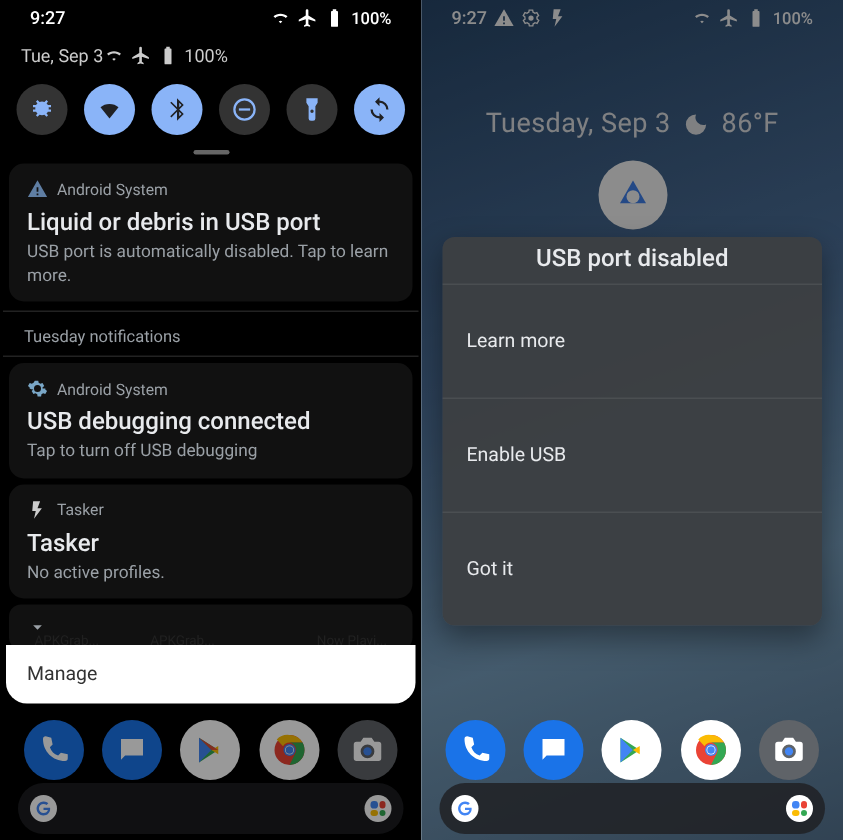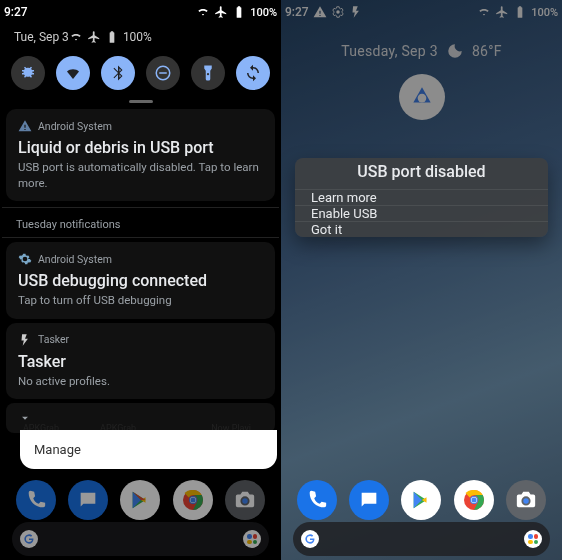--- a/index.html
+++ b/index.html
@@ -1,20 +1,20 @@
 <!DOCTYPE html>
 <html><head>
 <meta charset="utf-8">
 <style>
   * { margin: 0; padding: 0; box-sizing: border-box; font-family: Roboto, -apple-system, "Segoe UI", sans-serif; }
   body { background: #fff; width: 562px; height: 560px; display: flex; }
   .phone { width: 281px; height: 560px; position: relative; overflow: hidden; background: #000; }
   .phone.right { background: linear-gradient(160deg,#2a4a6e,#5075a0 40%,#7da6c6 70%,#5a7a98); }
   
-  .status { height: 24px; display: flex; align-items: center; justify-content: space-between; padding: 0 4px; color: #fff; font-size: 12px; font-weight: 500; }
+  .status { height: 24px; display: flex; align-items: center; justify-content: space-between; padding: 0 20px; color: #fff; font-size: 12px; font-weight: 500; }
   .status .right { display: flex; gap: 4px; align-items: center; }
   .ic { display: inline-flex; width: 14px; height: 14px; }
   .ic svg { width: 100%; height: 100%; }
   
   .panel { background: #000; color: #ddd; border-radius: 0 0 16px 16px; margin: 0 2px; }
   .qs-header { display: flex; align-items: center; padding: 6px 12px 4px; font-size: 12px; color: #ccc; }
   .qs-header .rstat { display:flex; gap:4px; align-items:center; font-size:12px; }
   .qs-row { display: flex; justify-content: space-around; padding: 8px 4px 10px; }
   .qs-btn { width: 34px; height: 34px; border-radius: 50%; display:flex; align-items:center; justify-content:center; background:#333; }
   .qs-btn.active { background:#8ab4f8; }
@@ -29,27 +29,27 @@
   .manage { padding:12px 14px; font-size:13px; color:#333; background:#fff; }
   .bg-apps { position:absolute; top:423px; left:6px; right:6px; font-size:9px; color:#444; display:flex; justify-content:space-around; opacity:.3; pointer-events:none;}
   
   .dock { position:absolute; bottom:40px; left:0; right:0; display:flex; justify-content:space-around; padding:0 10px;}
   .appicon { width:40px; height:40px; border-radius:50%; display:flex; align-items:center; justify-content:center; }
   .search { position:absolute; bottom:4px; left:12px; right:12px; height:34px; border-radius:18px; background:rgba(32,33,36,.85); display:flex; align-items:center; justify-content:space-between; padding:0 8px;}
   .glogo { width:18px; height:18px; border-radius:50%; background:#fff; display:flex; align-items:center; justify-content:center; font-size:12px; font-weight:bold;}
   .assist { width:18px; height:18px; border-radius:50%; background:#fff; display:grid; grid-template:1fr 1fr/1fr 1fr; gap:1px; padding:4px;}
   .assist span{border-radius:50%;}
   
-  .home-date { text-align:center; margin-top:18px; font-size:14px; color:#e8eaed; letter-spacing:.3px; display:flex; align-items:center; justify-content:center; gap:8px;}
+  .home-date { text-align:center; margin-top:48px; font-size:18px; color:#e8eaed; letter-spacing:.3px; display:flex; align-items:center; justify-content:center; gap:8px;}
   .weather-ic { width:18px; height:18px;}
   .glance-ic { width:46px; height:46px; border-radius:50%; background:#fff; margin:14px auto 0; display:flex; align-items:center; justify-content:center;}
   .dialog { position:absolute; top:158px; left:14px; right:14px; background:rgba(60,64,67,.96); border-radius:8px; color:#e8eaed; box-shadow:0 8px 20px rgba(0,0,0,.4);}
   .dialog .dtitle { font-size:16px; font-weight:500; text-align:center; padding:4px 18px 8px;}
   .dialog .dbody { font-size:12px; text-align:center; padding:0 18px 16px; line-height:1.45; color:#dadce0;}
-  .dialog .dbtn { border-top:1px solid rgba(255,255,255,.08); padding:0 16px; font-size:13px;}
+  .dialog .dbtn { border-top:1px solid rgba(255,255,255,.08); padding:30px 16px; font-size:13px;}
   .scrim { position:absolute; inset:0; background:rgba(0,0,0,.45);}
   .dimbg { opacity:.6; filter:blur(0px);}
 </style>
 </head>
 <body>
 
 <div class="phone">
   <div class="status">
     <span>9:27</span>
     <span class="right">
@@ -179,21 +179,21 @@
     </div>
   </div>
 
   <div class="bg-apps">
     <span>APKGrab...</span>
       <span>APKGrab...</span>
       <span></span>
       <span>Now Playi...</span>
   </div>
 
-  <div class="manage" style="position:absolute;top:430px;left:20px;right:4px;border-radius:0 0 14px 14px">Manage</div>
+  <div class="manage" style="position:absolute;top:430px;left:4px;right:4px;border-radius:0 0 14px 14px">Manage</div>
 
   <div class="dock dimbg">
     <div class="appicon" style="background:#1a73e8">
         <svg width="22" height="22" viewBox="0 0 24 24" fill="#fff">
           <path d="M6 2a2 2 0 00-2 2c0 9 7 16 16 16a2 2 0 002-2v-3l-5-1-2 2c-3-1-5-3-6-6l2-2-1-5z"></path>
         </svg>
       </div>
     <div class="appicon" style="background:#1a73e8">
         <svg width="22" height="22" viewBox="0 0 24 24" fill="#fff">
           <path d="M4 4h16v12H7l-3 3z"></path>

